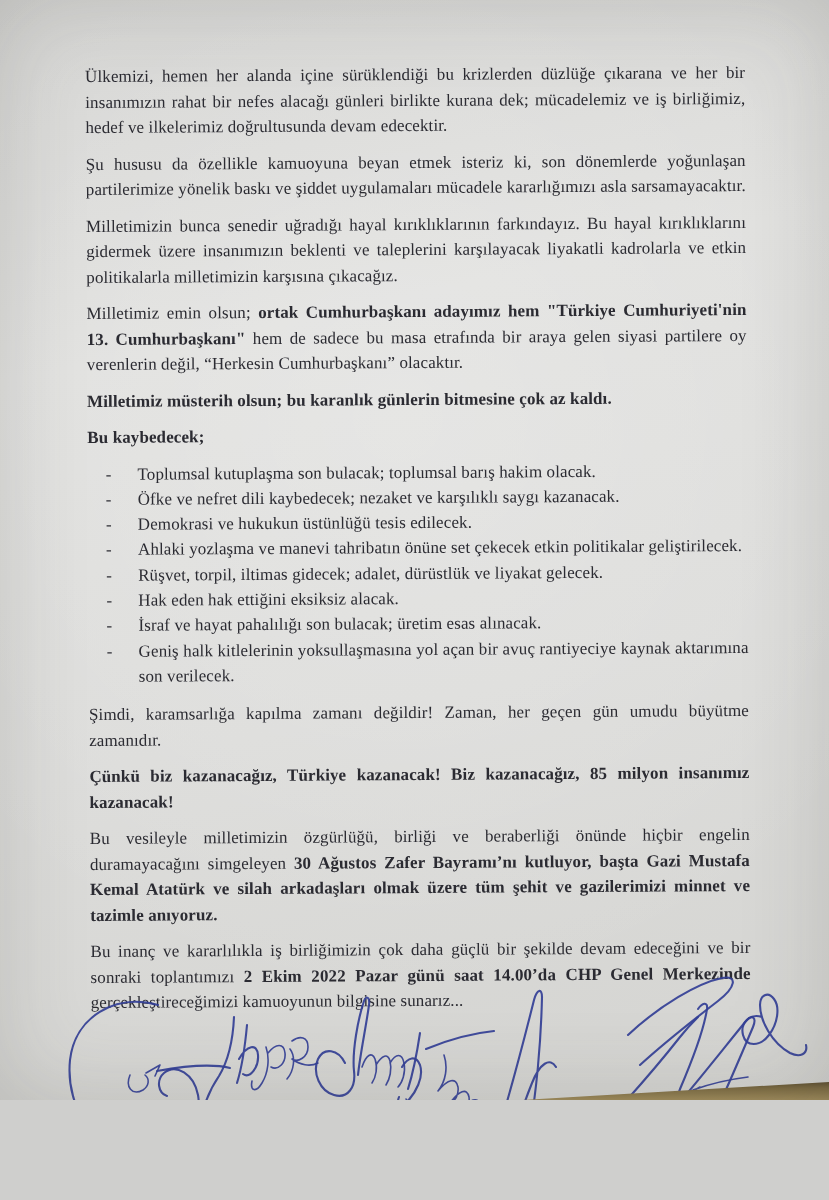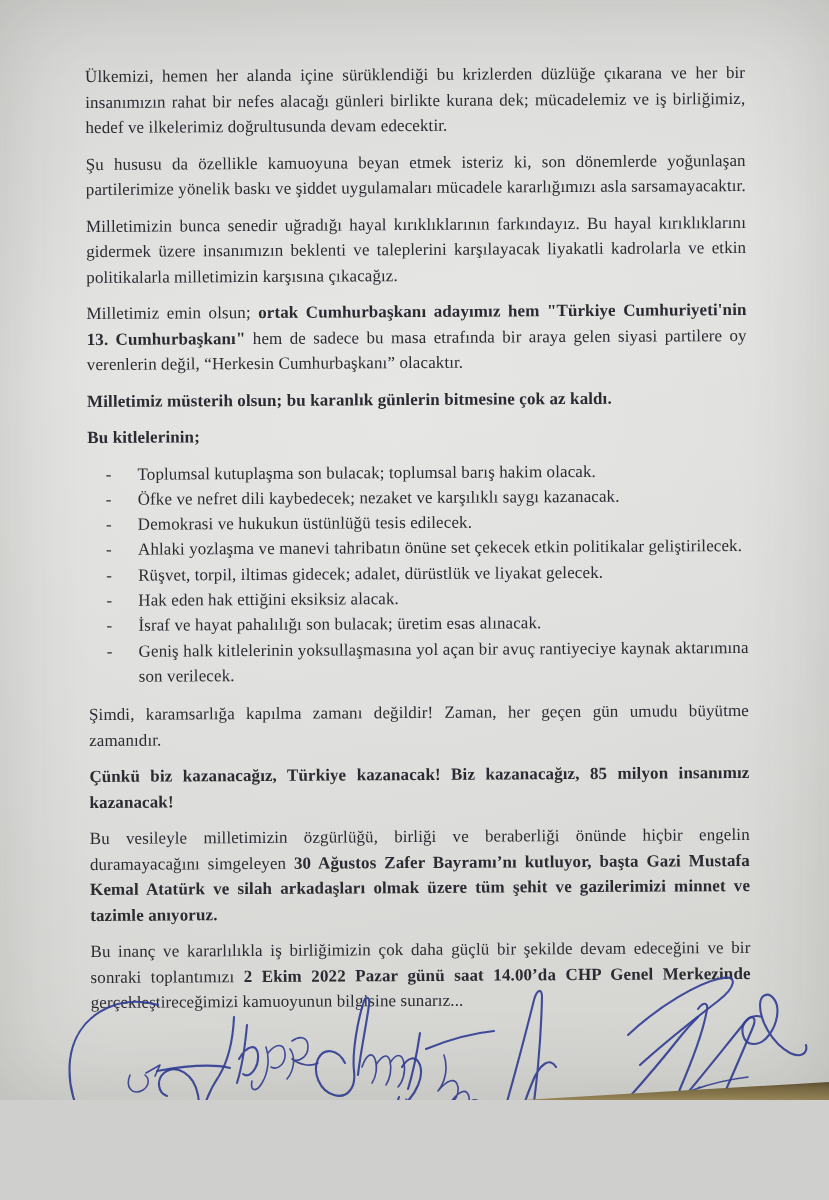--- a/index.html
+++ b/index.html
@@ -77,21 +77,21 @@
     <p class="para"><span>Ülkemizi, hemen her alanda içine sürüklendiği bu krizlerden düzlüğe çıkarana ve her bir insanımızın rahat bir nefes alacağı günleri birlikte kurana dek; mücadelemiz ve iş birliğimiz, hedef ve ilkelerimiz doğrultusunda devam edecektir.</span></p>
 
     <p class="para"><span>Şu hususu da özellikle kamuoyuna beyan etmek isteriz ki, son dönemlerde yoğunlaşan partilerimize yönelik baskı ve şiddet uygulamaları mücadele kararlığımızı asla sarsamayacaktır.</span></p>
 
     <p class="para"><span>Milletimizin bunca senedir uğradığı hayal kırıklıklarının farkındayız. Bu hayal kırıklıklarını gidermek üzere insanımızın beklenti ve taleplerini karşılayacak liyakatli kadrolarla ve etkin politikalarla milletimizin karşısına çıkacağız.</span></p>
 
     <p class="para"><span>Milletimiz emin olsun; </span><b>ortak Cumhurbaşkanı adayımız hem "Türkiye Cumhuriyeti'nin 13. Cumhurbaşkanı"</b><span> hem de sadece bu masa etrafında bir araya gelen siyasi partilere oy verenlerin değil, “Herkesin Cumhurbaşkanı” olacaktır.</span></p>
 
     <p class="para bold"><span>Milletimiz müsterih olsun; bu karanlık günlerin bitmesine çok az kaldı.</span></p>
 
-    <p class="para bold"><span>Bu kitlelerinin;</span></p>
+    <p class="para bold"><span>Bu kaybedecek;</span></p>
 
     <ul class="bullets">
       <li>
           <span class="dash">-</span>
           <span class="btext">Toplumsal kutuplaşma son bulacak; toplumsal barış hakim olacak.</span>
         </li>
       <li>
           <span class="dash">-</span>
           <span class="btext">Öfke ve nefret dili kaybedecek; nezaket ve karşılıklı saygı kazanacak.</span>
         </li>

